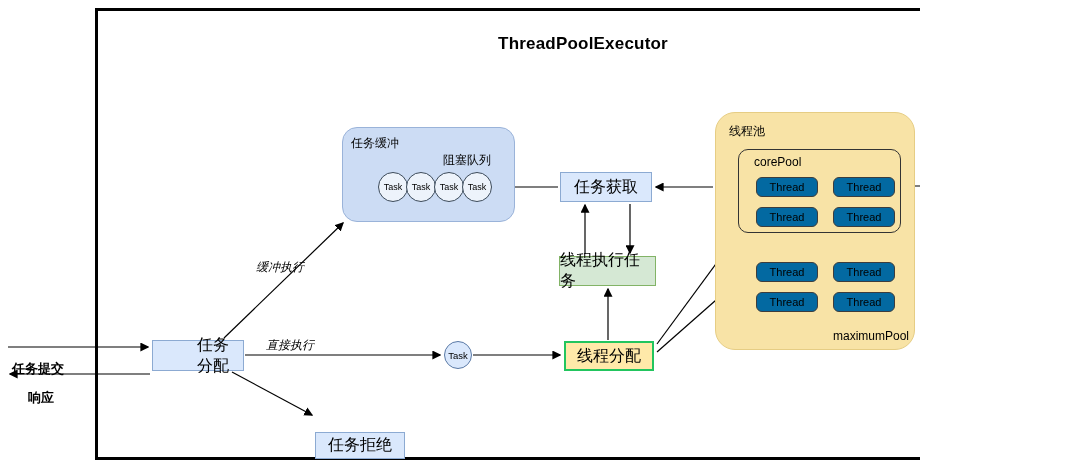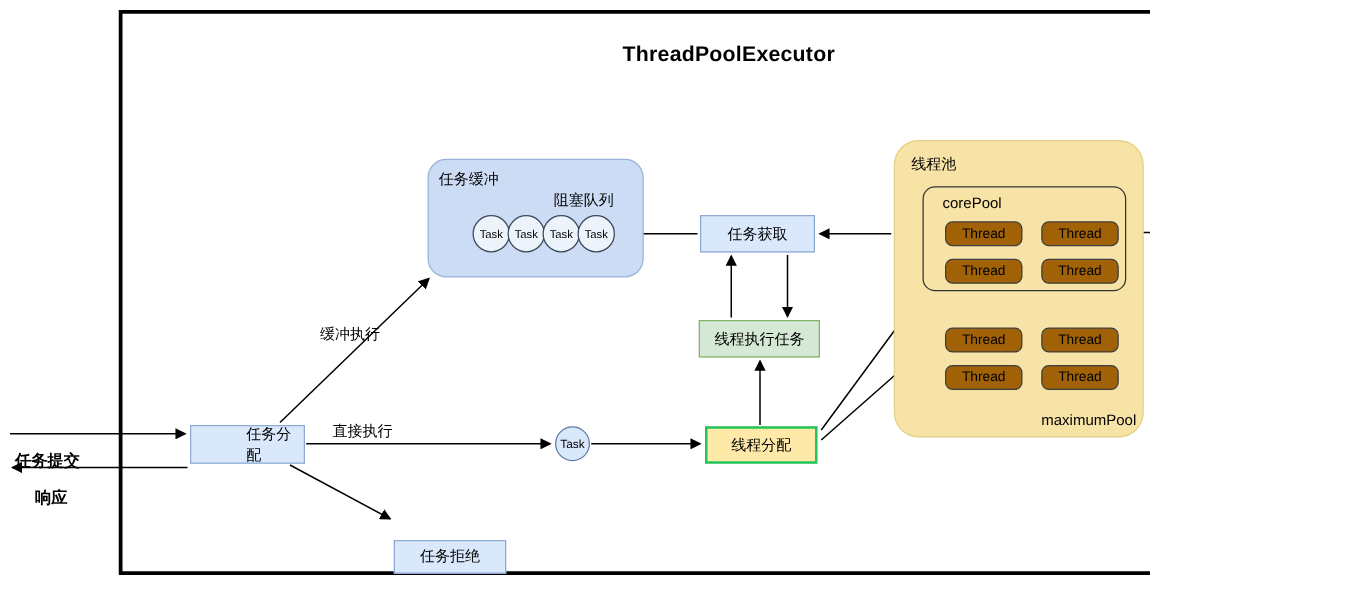--- a/index.html
+++ b/index.html
@@ -11,24 +11,24 @@
     position:absolute; left:95px; top:8px; width:976px; height:452px;
     border:3px solid #000; box-sizing:border-box; background:#fff; z-index:1;
   }
   .arrows { position:absolute; left:0; top:0; z-index:5; pointer-events:none; }
   .arrows line { stroke:#000; stroke-width:1.2; }
   .title {
     position:absolute; left:95px; top:34px; width:976px; text-align:center;
     font-size:17px; font-weight:bold; z-index:6; letter-spacing:0.2px;
   }
   .io-label { position:absolute; font-size:13px; font-weight:bold; z-index:6;margin-top:32px; }
-  .label { position:absolute; font-size:12px; z-index:6; }
+  .label { position:absolute; font-size:12px; z-index:6;font-style:italic; }
   .node {
     position:absolute; display:flex; align-items:center; justify-content:center;
-    font-size:12px; box-sizing:border-box; z-index:10;
+    font-size:16px; box-sizing:border-box; z-index:10;
   }
   .blue   { background:#dae8fc; border:1px solid #8caad2; }
   .green  { background:#d5e8d4; border:1px solid #82b366; }
   .yellow { background:#ffe9a9; border:2px solid #22c55e; }
   .buffer {
     position:absolute; background:#ccdcf4; border:1px solid #9ab3d9;
     border-radius:15px; box-sizing:border-box; z-index:8;
   }
   .pool {
     position:absolute; background:#f8e3a6; border:1px solid #e6cd84;
@@ -44,21 +44,21 @@
     border:1px solid #3b4a5a; background:#edf3fb; display:flex;
     align-items:center; justify-content:center; font-size:9px; box-sizing:border-box;
     z-index:10;
   }
   .task-circle {
     width:28px; height:28px; background:#dae8fc; border:1px solid #5b7aa6;
     font-size:9.5px;
   }
   .thread {
     position:absolute; width:62px; height:20px; border:1px solid #3d3d3d;
-    border-radius:6px; background:#a16207; display:flex; align-items:center;
+    border-radius:6px; background:#0369a1; display:flex; align-items:center;
     justify-content:center; font-size:11px; box-sizing:border-box;
   }
 </style>
 </head>
 <body>
 
 <div class="canvas">
 
   <div class="frame"></div>
 

